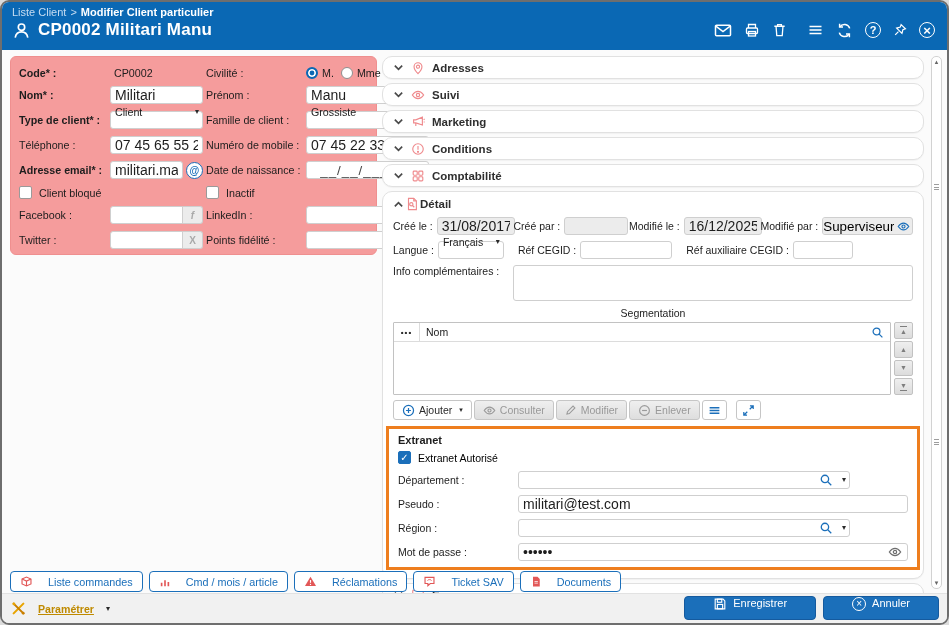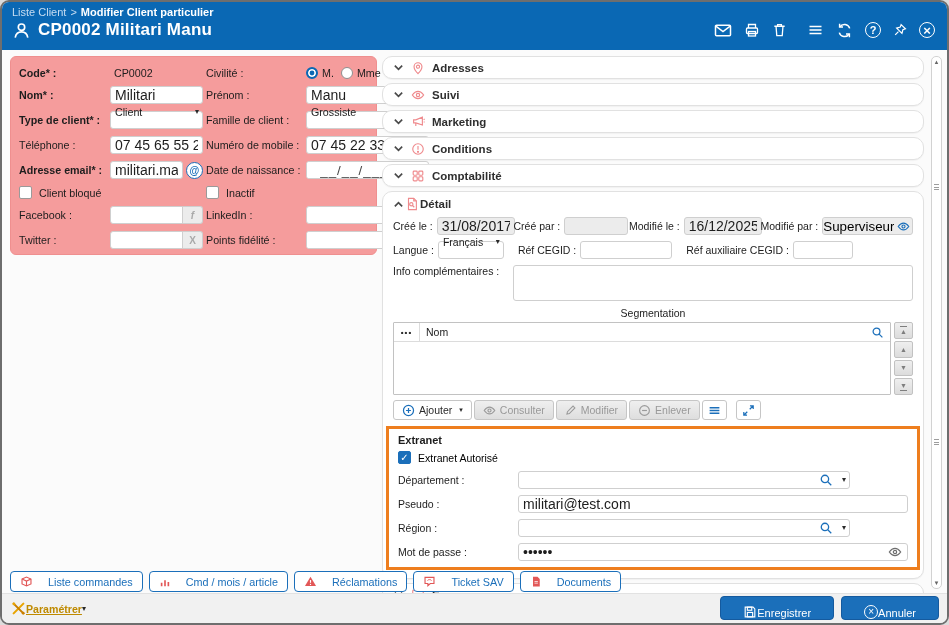--- a/index.html
+++ b/index.html
@@ -98,25 +98,25 @@
 .vscroll{position:absolute;right:5px;top:6px;bottom:4px;width:11px;border:1px solid #d2d2d2;border-radius:5px;background:#fff}
 .vs-arrow{position:absolute;left:0;right:0;text-align:center;font-size:6px;color:#666;line-height:8px;cursor:pointer}
 .vs-arrow.top{top:1px}.vs-arrow.bot{bottom:1px}
 .vs-grip{position:absolute;left:2px;right:2px;height:8px;background:repeating-linear-gradient(#9d9d9d 0 1px,transparent 1px 2.6px);cursor:grab}
 
 .fbtns{position:absolute;left:8px;top:521px;display:flex;gap:6px}
 .fbtn{display:flex;align-items:center;gap:15px;height:21px;padding:0 9px;border:1px solid #1b6fba;border-radius:4px;background:#fff;color:#1b6fba;font-size:10.8px;cursor:pointer;white-space:nowrap}
 .fico{display:flex;color:#e25757}
 
 .footer{position:absolute;left:0;right:0;bottom:0;height:30px;background:#f1f1f1;border-top:1px solid #e2e2e2}
-.parametrer{position:absolute;left:9px;top:7px;display:flex;align-items:center;gap:0;font-size:10.6px;cursor:pointer}
+.parametrer{position:absolute;left:9px;top:7px;display:flex;align-items:center;gap:12px;font-size:10.6px;cursor:pointer}
 .param-link{color:#bf8a00;text-decoration:underline;font-weight:bold}
 .pcaret{font-size:8px;color:#2a2a2a}
 .actions{position:absolute;right:8px;top:2px;display:flex;gap:7px}
-.abtn{display:flex;align-items:flex-end;height:24px;padding:0 22px;background:#1b6fba;border:1px solid #14austin5a9e;border-radius:4px;color:#fff;font-size:11px;cursor:pointer}
+.abtn{display:flex;align-items:flex-start;gap:6px;height:24px;padding:0 28px;background:#1b6fba;border:1px solid #14austin5a9e;border-radius:4px;color:#fff;font-size:11px;cursor:pointer}
 .abtn{border:1px solid #155a9e}
 .acg{width:14px;height:14px;border:1.3px solid #fff;border-radius:50%;display:flex;align-items:center;justify-content:center;font-size:10px;line-height:1}
 svg{display:block}
 </style>
 </head>
 <body>
 
 <div class="frame">
 
   <div class="topbar">

